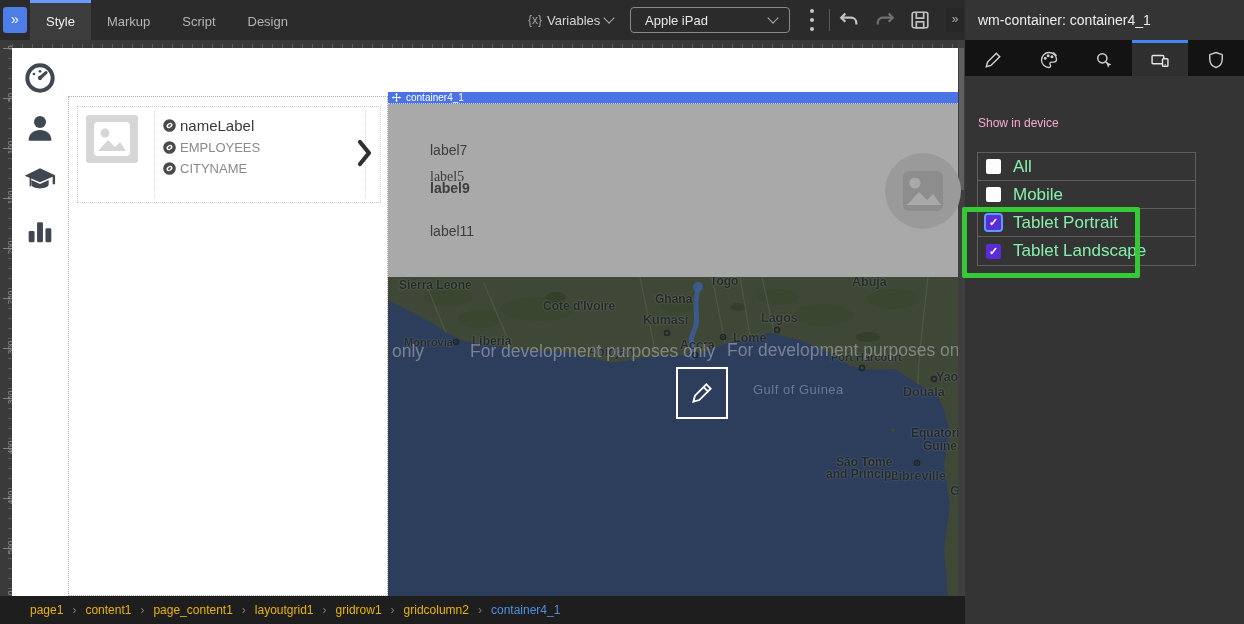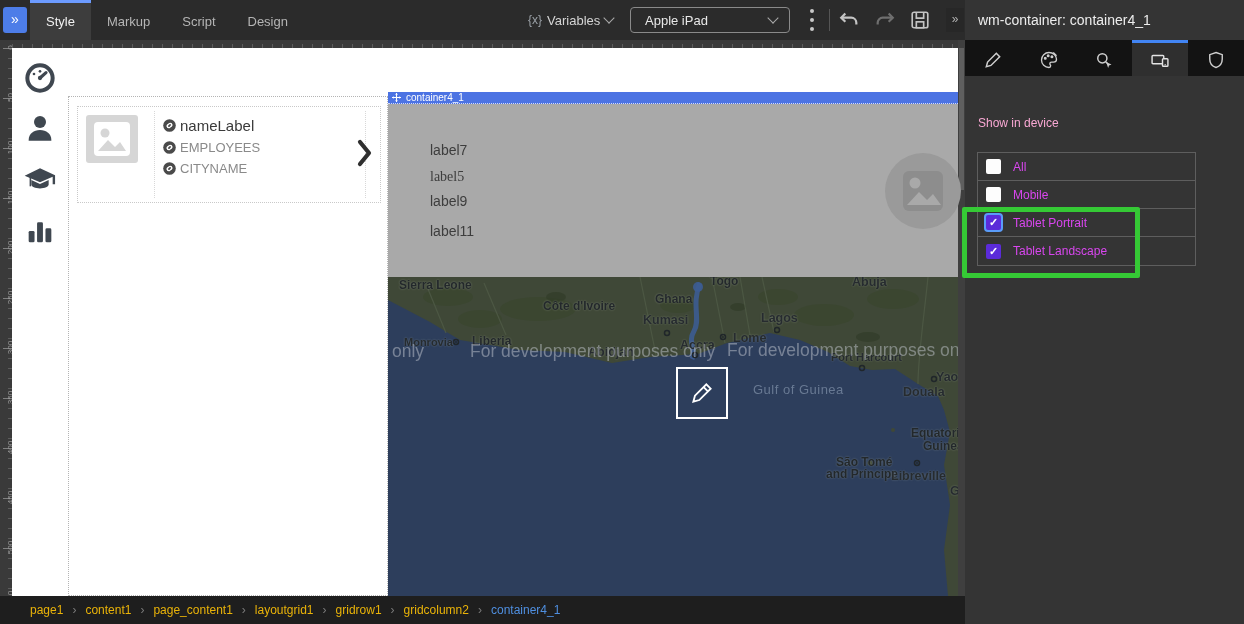--- a/index.html
+++ b/index.html
@@ -109,21 +109,21 @@
     color:#fff; font-size:12.5px; font-weight:bold; padding-left:13px; line-height:21px; }
   #showInDevice { position:absolute; left:13px; top:116px; color:#f9a8d4; font-size:12px; }
   #deviceList { position:absolute; left:12px; top:152px; width:219px; border:1px solid #5e5e5e; }
   .devrow { height:28px; display:flex; align-items:center; padding-left:8px; border-bottom:1px solid #5e5e5e; cursor:pointer; }
   .devrow:last-child { border-bottom:none; }
   .cb { width:15px; height:15px; border-radius:2px; background:#fdfdfd; position:relative; flex:none; }
   .cb.checked { background:#5b2bd9; }
   .cb.checked::after { content:"✓"; position:absolute; left:0; top:0; width:15px; height:15px;
     color:#fff; font-size:11px; font-weight:bold; text-align:center; line-height:15px; }
   .cb.focused { box-shadow:0 0 0 2px #5a9cf8; }
-  .devrow span { margin-left:12px; color:#d946ef; font-size:12px; }
+  .devrow span { margin-left:12px; color:#86efac; font-size:17px; }
   #greenHighlight { position:absolute; left:-3px; top:207px; width:178px; height:71px;
     border:5px solid #35c935; border-radius:2px; pointer-events:none; z-index:5; }
 </style>
 </head>
 <body>
 
 <div id="app">
 
   <div id="topbar">
     <div id="collapseLeft">»</div>
@@ -284,21 +284,21 @@
           </g>
         <path d="M5 0l1.5 2h-3zM5 10l1.5-2h-3zM0 5l2-1.5v3zM10 5l-2-1.5v3z" fill="#fff"></path>
       </svg>
       <span>container4_1</span>
     </div>
 
     <div id="graybox">
       <div id="grayLabels">
           <div class="glabel" style="top: 38px;">label7</div>
           <div class="glabel" style="top: 65px; font-family: Liberation Serif, serif;">label5</div>
-          <div class="glabel" style="top: 89px;">label9</div>
+          <div class="glabel" style="top: 76px; font-weight: bold;">label9</div>
           <div class="glabel" style="top: 119px;">label11</div>
         </div>
       <div id="circlePh">
         <svg viewBox="0 0 78 78" width="78" height="78">
           <circle cx="39" cy="39" r="38" fill="#9a9a9a"></circle>
           <rect x="19" y="19" width="40" height="40" rx="6" fill="#8d8d8d"></rect>
           <circle cx="31" cy="31" r="5.5" fill="#a9a9a9"></circle>
           <path d="M23 53l12-13 8 8 6-6 8 11z" fill="#a9a9a9"></path>
         </svg>
       </div>

